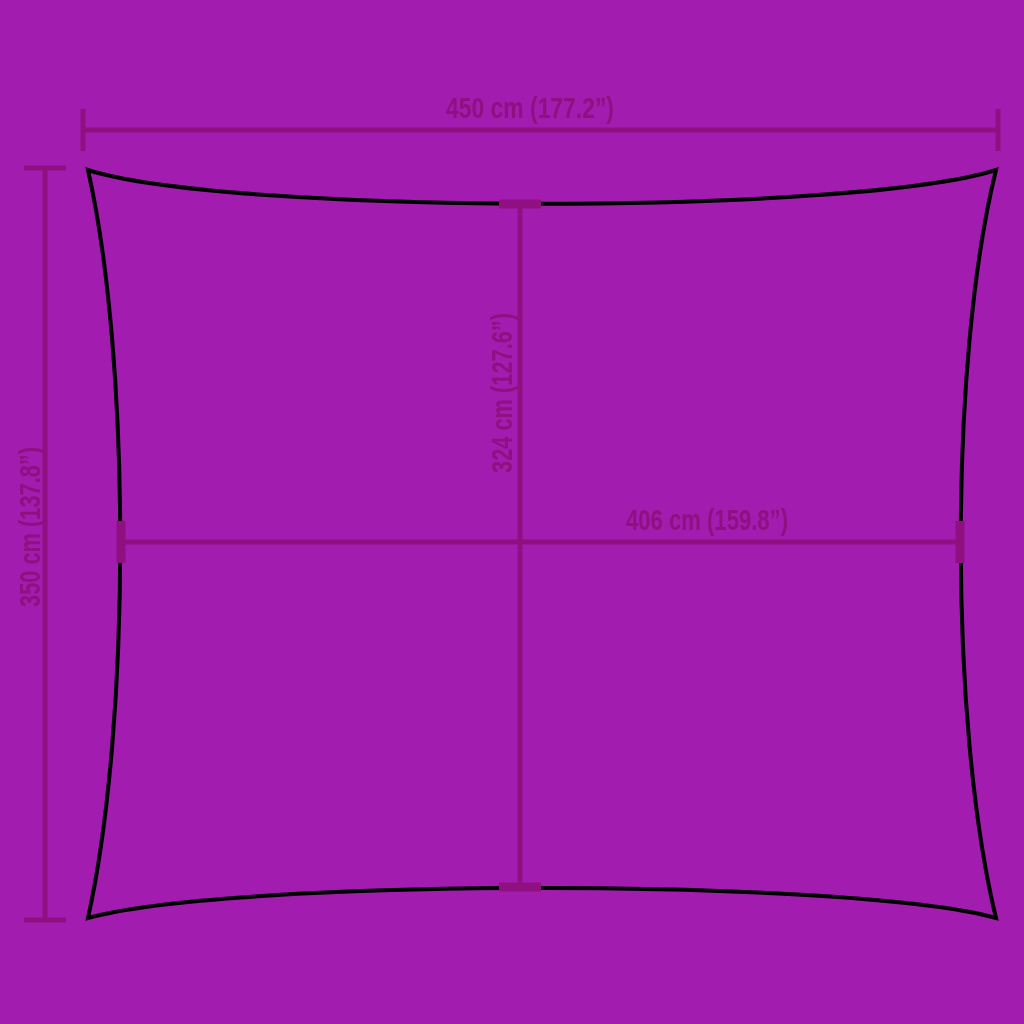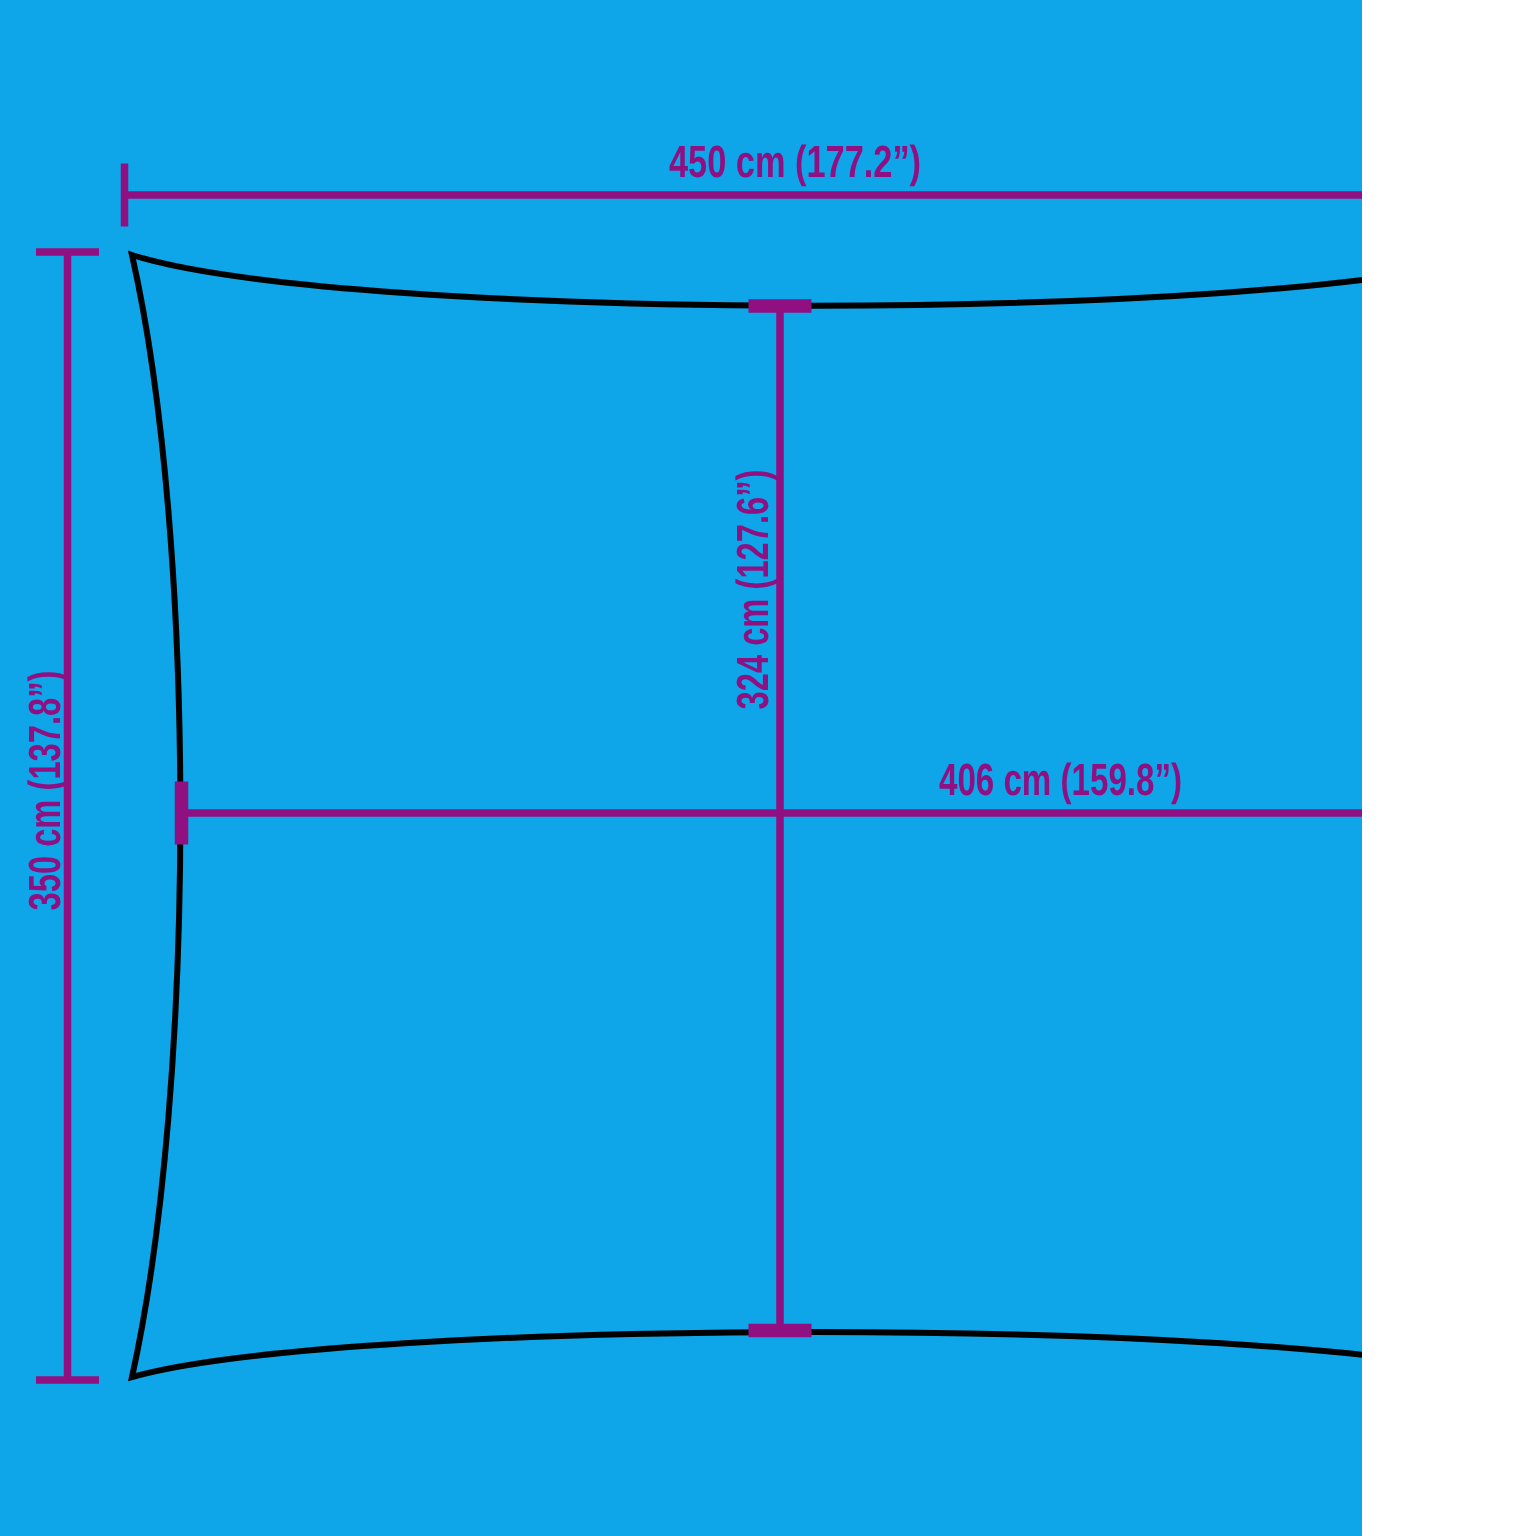--- a/index.html
+++ b/index.html
@@ -2,23 +2,23 @@
 <html><head>
 <meta charset="utf-8">
 <style>
   html, body {
     margin: 0;
     padding: 0;
     background: #ffffff;
   }
   .canvas {
     position: relative;
-    width: 908px;
+    width: 1024px;
     height: 1024px;
-    background: #0ea5e9;
+    background: #a21caf;
     overflow: hidden;
   }
   svg { display: block; }
   svg text {
     font-family: "Liberation Sans", "DejaVu Sans", sans-serif;
     font-weight: 700;
     font-size: 30px;
   }
 </style>
 </head>

